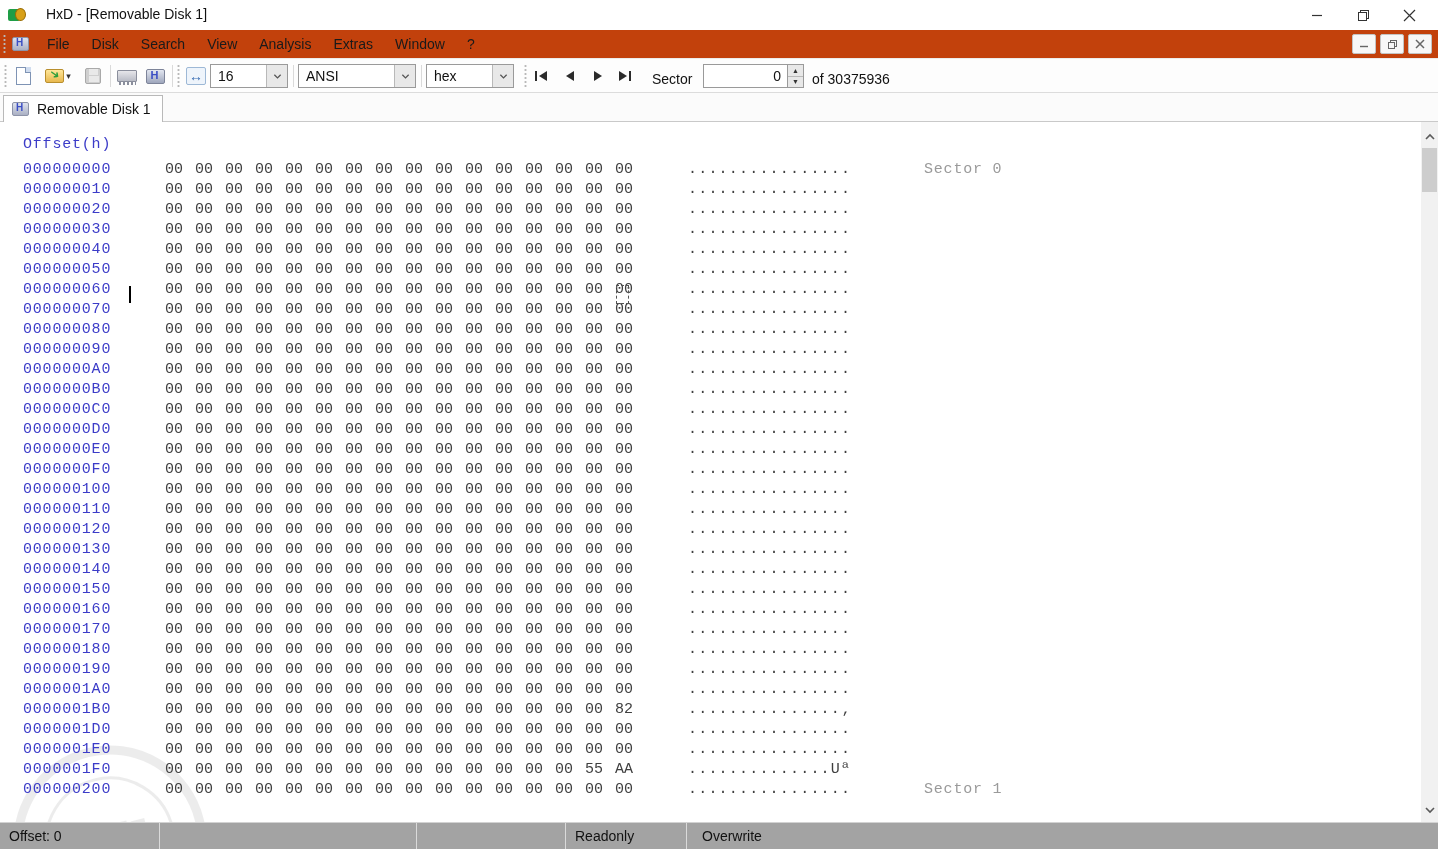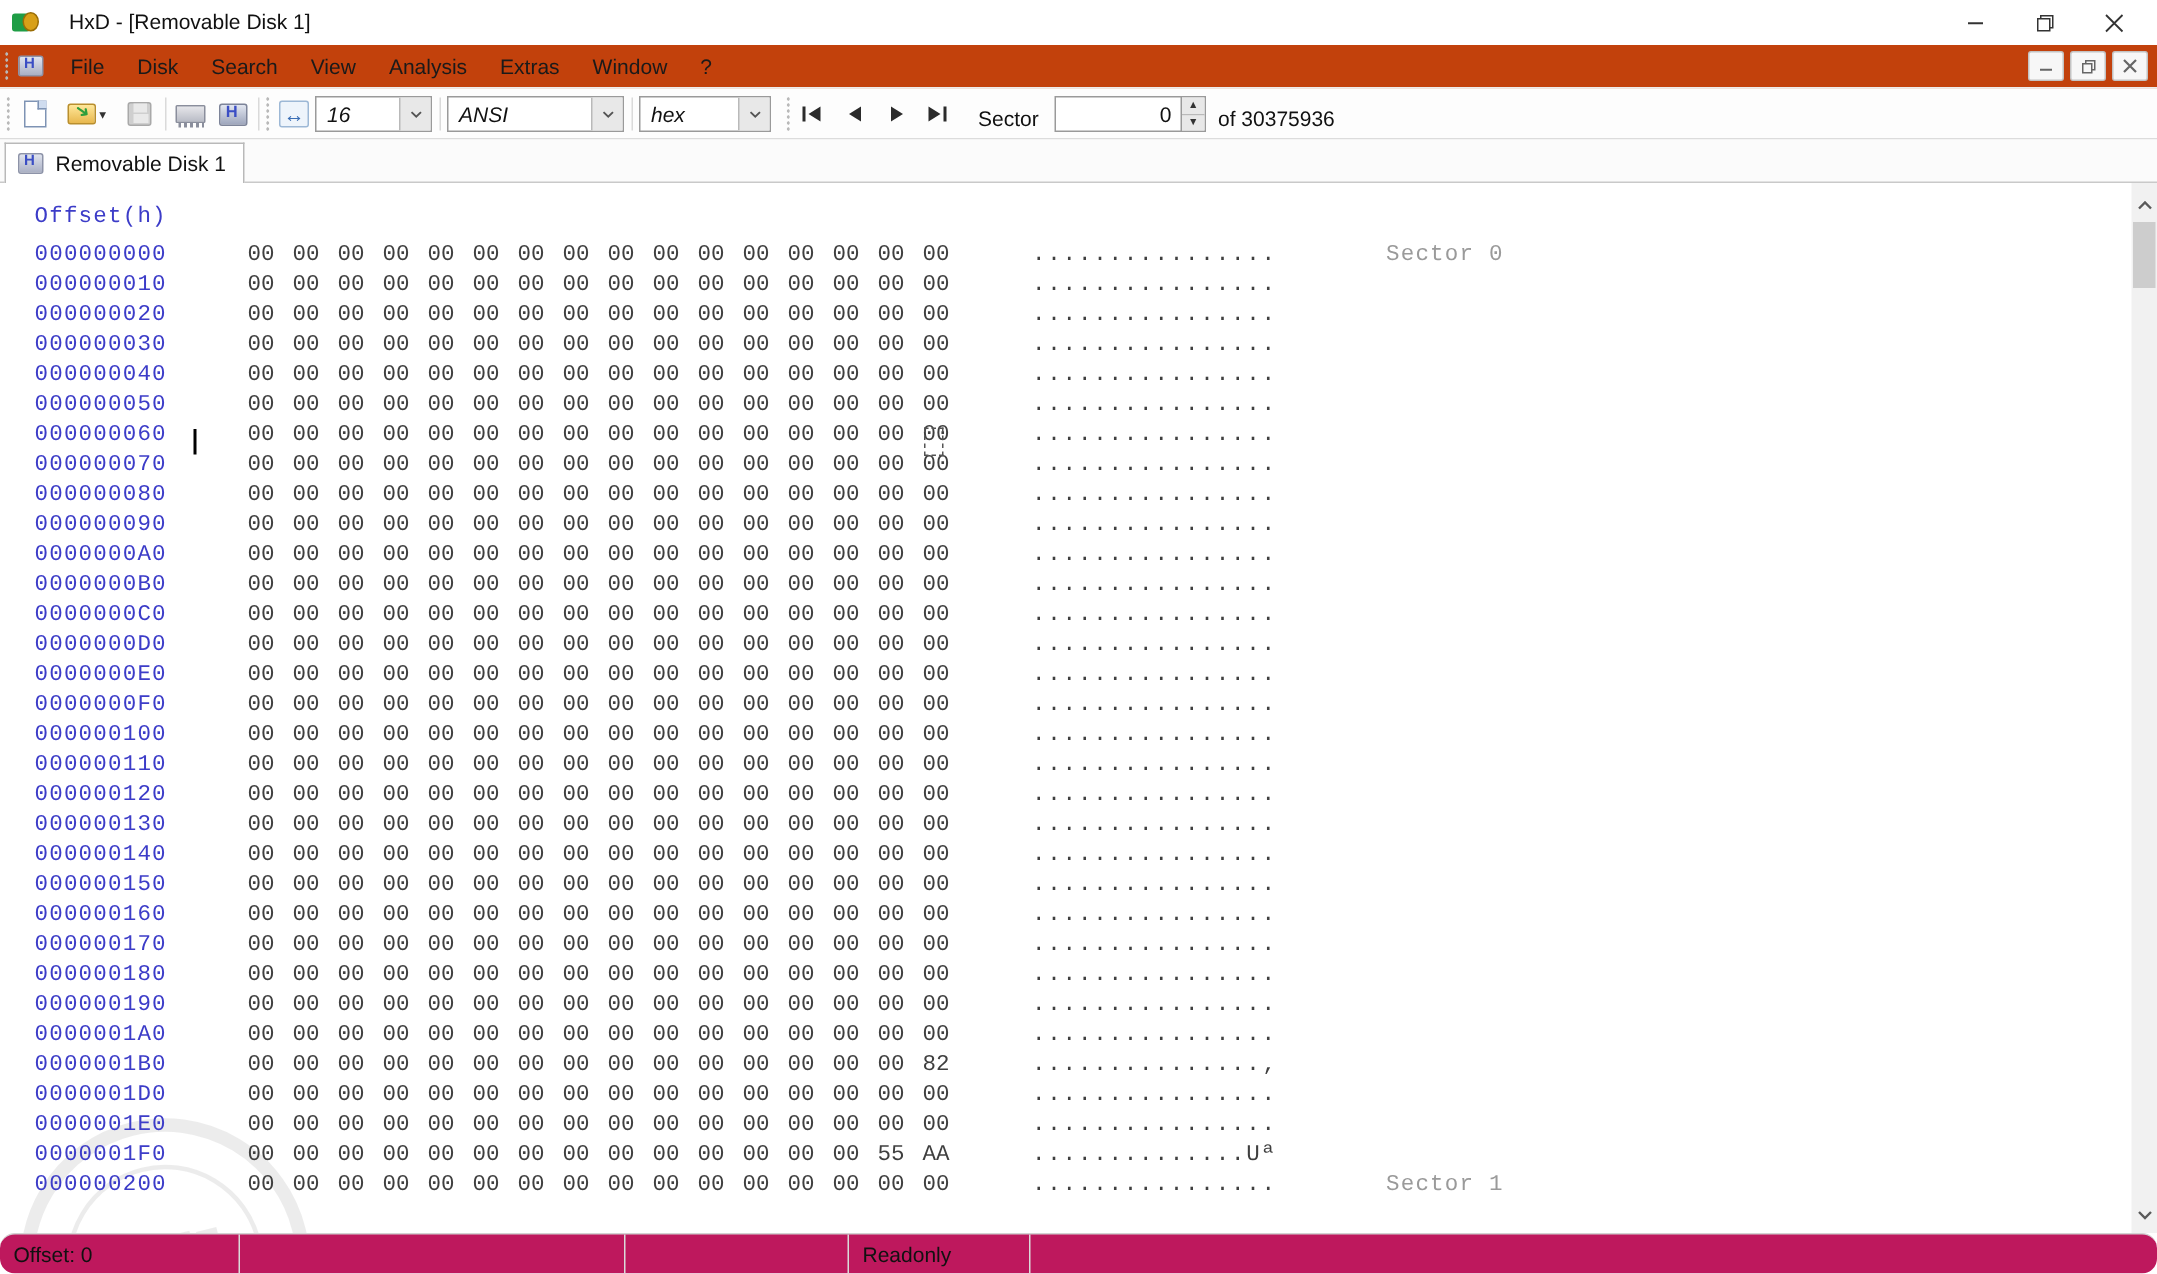--- a/index.html
+++ b/index.html
@@ -41,21 +41,21 @@
   .dd-caret { font-size:9px; color:#333; margin-left:2px; }
   .icon-floppy { width:16px; height:16px; background:#cfcfcf; border:1px solid #a9a9a9; border-radius:2px; position:relative; }
   .icon-floppy::after { content:""; position:absolute; left:3px; top:0; width:9px; height:6px; background:#e9e9e9; }
   .icon-floppy::before { content:""; position:absolute; left:3px; bottom:1px; width:10px; height:6px; background:#e9e9e9; }
   .icon-ram { width:20px; height:12px; background:linear-gradient(#e6e6ea,#b9bcc6); border:1px solid #8a8e9c; border-radius:1px; position:relative; }
   .icon-ram::after { content:""; position:absolute; left:1px; bottom:-4px; width:17px; height:3px; background:repeating-linear-gradient(90deg,#8a8e9c 0 2px, transparent 2px 4px); }
   .icon-disk { width:19px; height:15px; background:linear-gradient(#e2e6f0,#9ea6bc); border:1px solid #7d8499; border-radius:2px; position:relative; }
   .icon-disk::after { content:"H"; position:absolute; left:4px; top:-1px; font-size:11px; font-weight:bold; color:#3b4ec4; }
   .icon-width { font-size:14px; color:#3a6eb5; border:1px solid #9db8d6; background:#eef4fb; border-radius:2px; padding:0 2px; line-height:16px; }
   .combo { position:absolute; top:5px; height:24px; background:#fff; border:1px solid #9a9a9a; display:flex; align-items:center; }
-  .combo .val { flex:1; padding-left:7px; font-size:14px; color:#111;font-style:italic; }
+  .combo .val { flex:1; padding-left:7px; font-size:14px; color:#111; }
   .combo .arrow { width:21px; height:100%; background:#e8e8e8; border-left:1px solid #b9b9b9; display:flex; align-items:center; justify-content:center; }
   .chev { width:9px; height:9px; }
   .navbtn { position:absolute; top:6px; width:24px; height:22px; display:flex; align-items:center; justify-content:center; }
   #sector-label { position:absolute; left:652px; top:12px; font-size:14px; color:#111; }
   #sector-input { position:absolute; left:703px; top:5px; width:85px; height:24px; border:1px solid #9a9a9a; background:#fff; font-size:14px; text-align:right; padding-right:6px; line-height:22px; color:#111; }
   #sector-spinner { position:absolute; left:788px; top:5px; width:16px; height:24px; border:1px solid #9a9a9a; border-left:none; display:flex; flex-direction:column; }
   #sector-spinner .sp { flex:1; background:#e8e8e8; display:flex; align-items:center; justify-content:center; font-size:7px; color:#333; }
   #sector-spinner .sp:first-child { border-bottom:1px solid #b9b9b9; }
   #sector-total { position:absolute; left:812px; top:12px; font-size:14px; color:#111; }
 
@@ -81,21 +81,21 @@
   #ascii-cursor { position:absolute; left:616px; top:163px; width:13px; height:19px; border:1px dashed #555; }
   #watermark { position:absolute; left:-15px; top:605px; opacity:0.16; pointer-events:none; }
 
   
   #vscroll { position:absolute; right:0; top:122px; width:17px; height:700px; background:#f1f1f1; }
   .scroll-arrow { position:absolute; left:0; width:17px; height:17px; display:flex; align-items:center; justify-content:center; }
   #scroll-up { top:6px; } #scroll-down { bottom:4px; }
   #vthumb { position:absolute; left:1px; top:26px; width:15px; height:44px; background:#cdcdcd; }
 
   
-  #statusbar { position:absolute; left:0; bottom:0; width:100%; height:27px; background:#be185d; border-top:1px solid #d2d2d2; display:flex; font-size:14px; color:#111;border-radius:10px; }
+  #statusbar { position:absolute; left:0; bottom:0; width:100%; height:27px; background:#a3a3a3; border-top:1px solid #d2d2d2; display:flex; font-size:14px; color:#111; }
   .sseg { height:100%; border-right:1px solid #dadada; display:flex; align-items:center; padding-left:9px; }
   #seg-offset { width:160px; } #seg-2 { width:257px; } #seg-3 { width:149px; }
   #seg-readonly { width:121px; } #seg-overwrite { flex:1; border-right:none; padding-left:15px; }
 </style>
 </head>
 <body>
 
 <div id="app">
 
   <div id="titlebar">
@@ -508,15 +508,16 @@
           <path d="M1 2 L5 6 L9 2" fill="none" stroke="#5a5a5a" stroke-width="1.6"></path>
         </svg>
     </span>
   </div>
 
   <div id="statusbar">
     <div class="sseg" id="seg-offset">Offset: 0</div>
     <div class="sseg" id="seg-2"></div>
     <div class="sseg" id="seg-3"></div>
     <div class="sseg" id="seg-readonly">Readonly</div>
+    <div class="sseg" id="seg-overwrite">Overwrite</div>
   </div>
 
 </div>
 
 </body></html>

